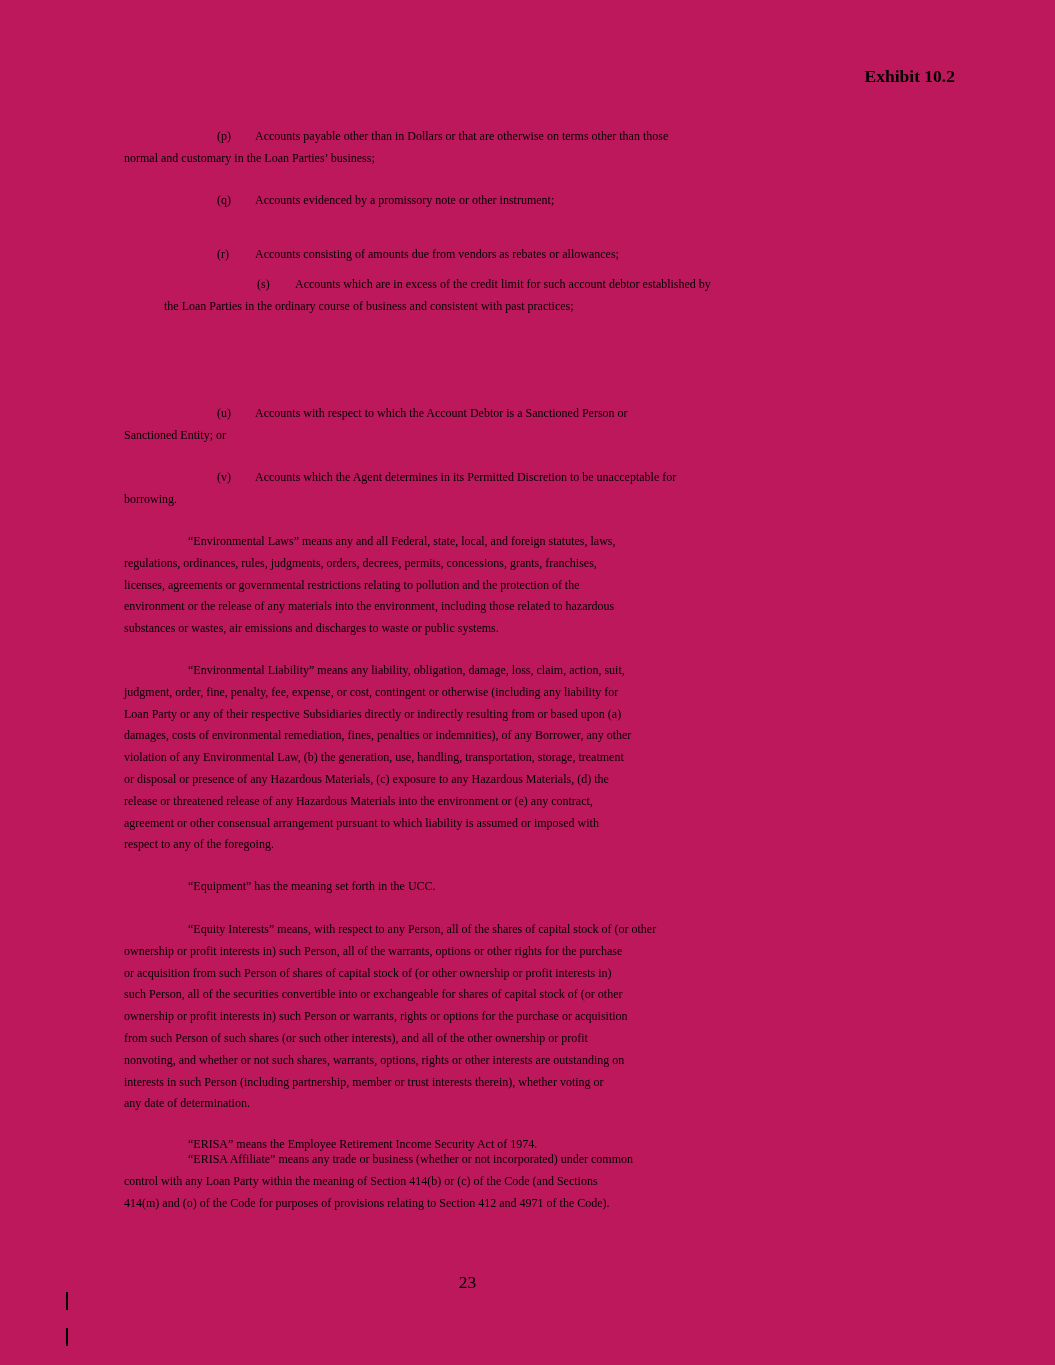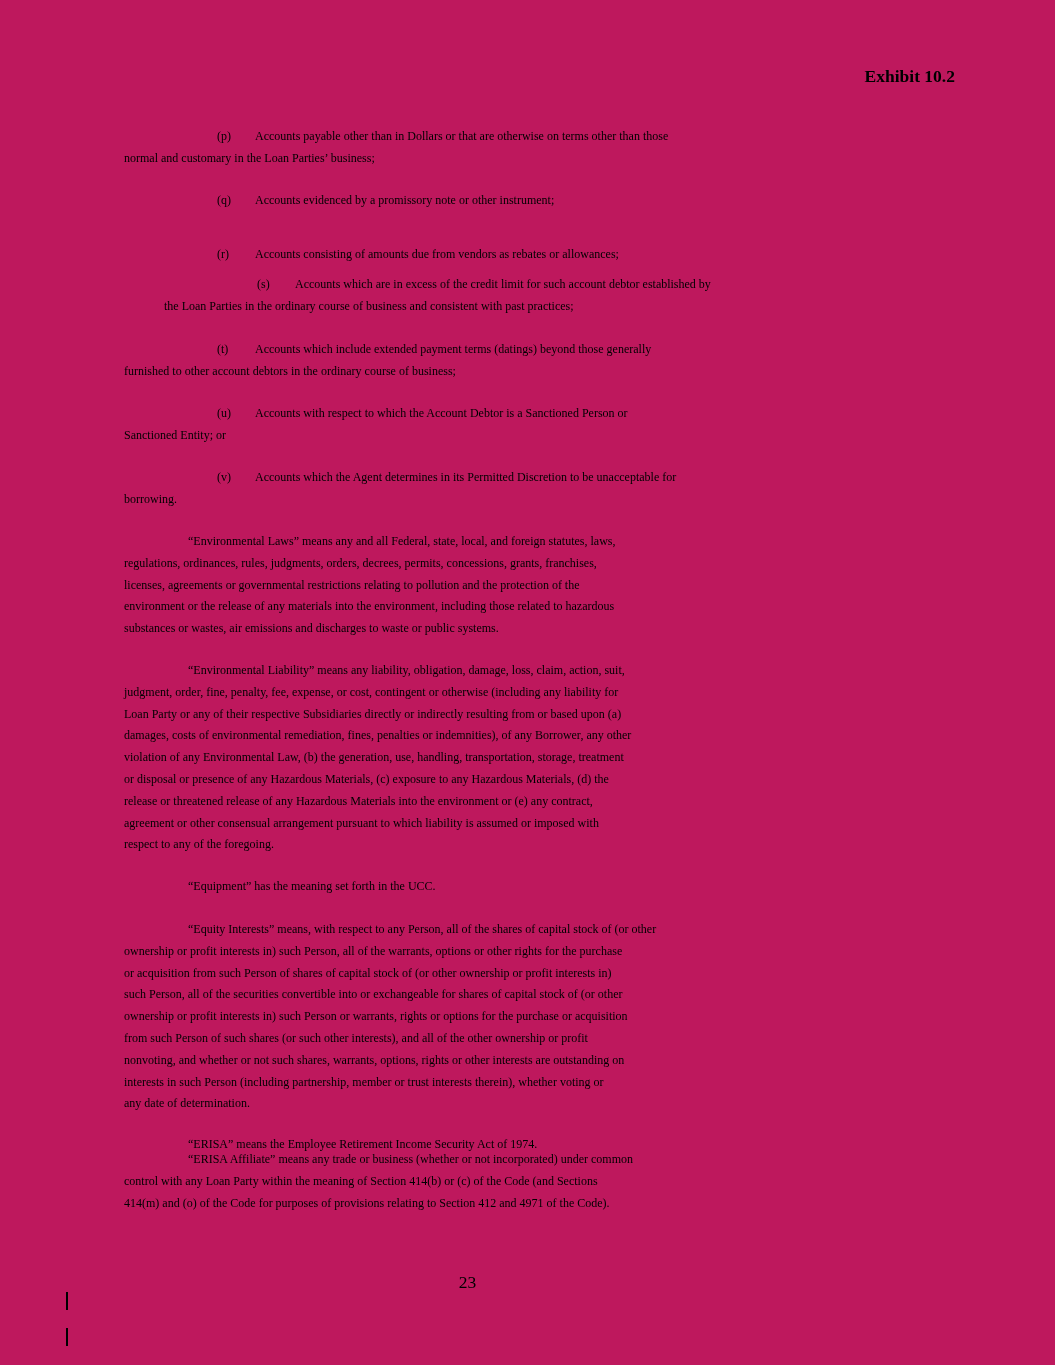--- a/index.html
+++ b/index.html
@@ -85,24 +85,20 @@
 
   <div class="para" style="top:224px;margin-top:20px;">
     <span class="line indent-sub"><span class="label">(r)</span><span>Accounts consisting of amounts due from vendors as rebates or allowances;</span></span>
   </div>
 
   <div class="para" style="top:274px;margin-left:40px;">
     <span class="line indent-sub"><span class="label">(s)</span><span>Accounts which are in excess of the credit limit for such account debtor established by</span></span>
     <span class="line">the Loan Parties in the ordinary course of business and consistent with past practices;</span>
   </div>
 
-  <div class="para" style="top:339px;">
-    <span class="line indent-sub"><span class="label">(t)</span><span>Accounts which include extended payment terms (datings) beyond those generally</span></span>
-    <span class="line">furnished to other account debtors in the ordinary course of business;</span>
-  </div>
 
   <div class="para" style="top:403px;">
     <span class="line indent-sub"><span class="label">(u)</span><span>Accounts with respect to which the Account Debtor is a Sanctioned Person or</span></span>
     <span class="line">Sanctioned Entity; or</span>
   </div>
 
   <div class="para" style="top:467px;">
     <span class="line indent-sub"><span class="label">(v)</span><span>Accounts which the Agent determines in its Permitted Discretion to be unacceptable for</span></span>
     <span class="line">borrowing.</span>
   </div>

